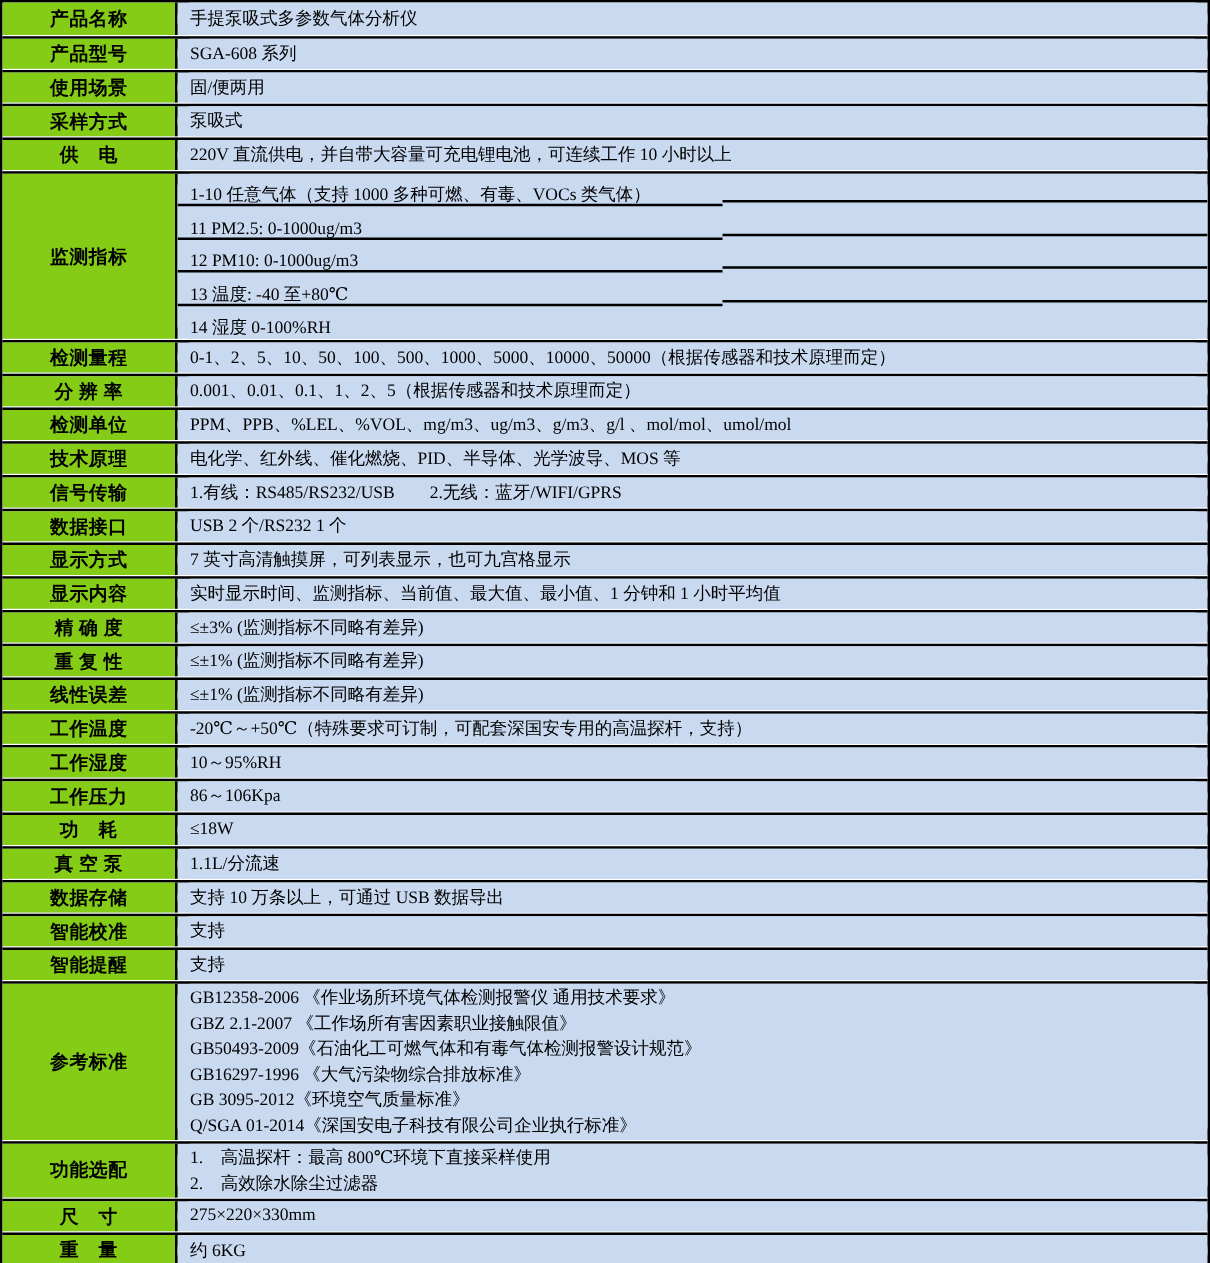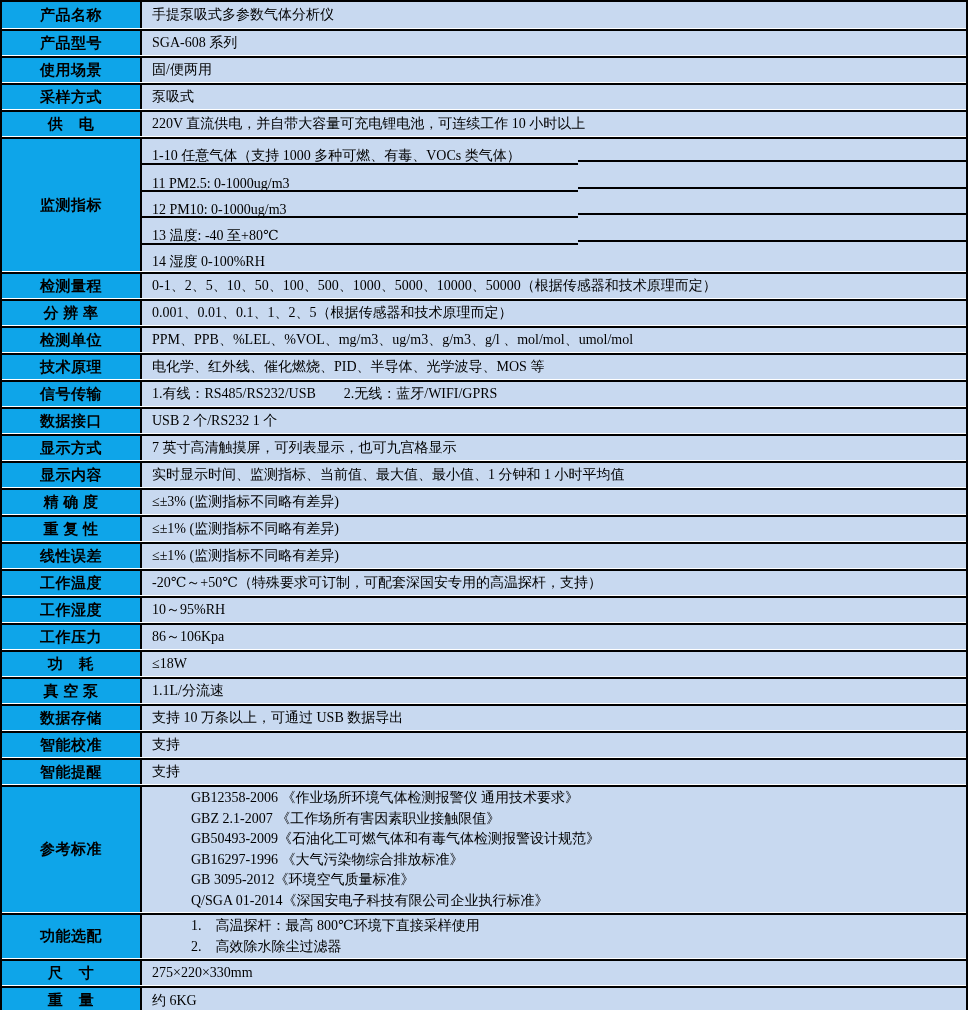--- a/index.html
+++ b/index.html
@@ -23,21 +23,21 @@
   }
   .row:first-child { border-top: none; }
   .row:last-child { border-bottom: none; }
   .row.simple { height: 27px; }
   .row.sublist { height: 135px; }
   .label-cell {
     width: 140px;
     min-width: 140px;
     box-sizing: border-box;
     border-right: 2px solid #000;
-    background: #0ea5e9;
+    background: #84cc16;
     display: flex;
     align-items: center;
     justify-content: center;
     font-weight: bold;
     font-size: 15px;
     letter-spacing: 0.5px;
     white-space: pre;
   }
   .value-cell {
     flex: 1;
@@ -89,21 +89,20 @@
     padding-left: 10px;
     font-size: 14px;
     white-space: pre;
   }
   
   .row.lines .value-cell {
     flex-direction: column;
     align-items: stretch;
     justify-content: center;
     padding: 1px 0;
-    margin-left: 39px;
   }
   .line {
     height: 20.5px;
     display: flex;
     align-items: center;
     padding-left: 10px;
     font-size: 14px;
     white-space: pre;
   }
 </style>

